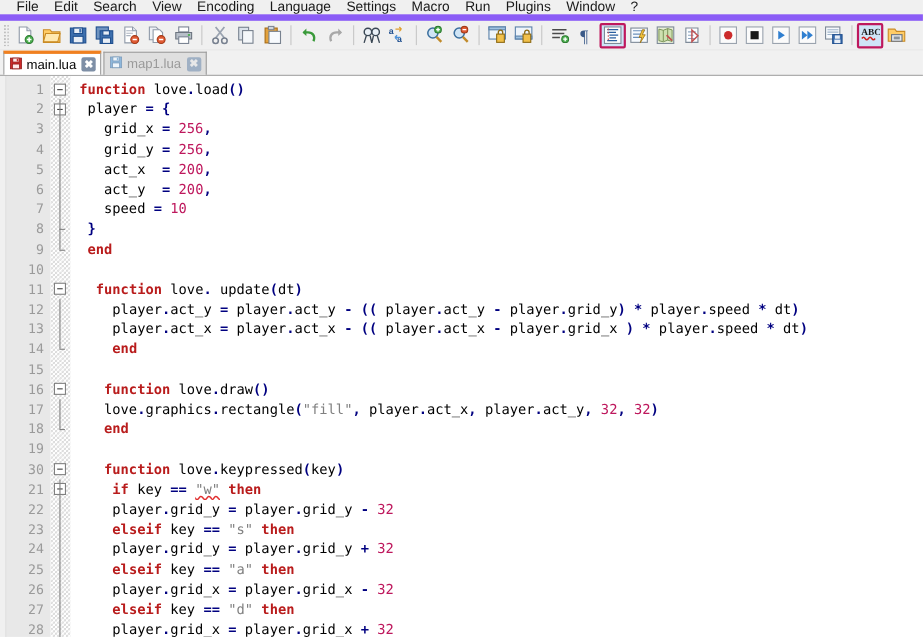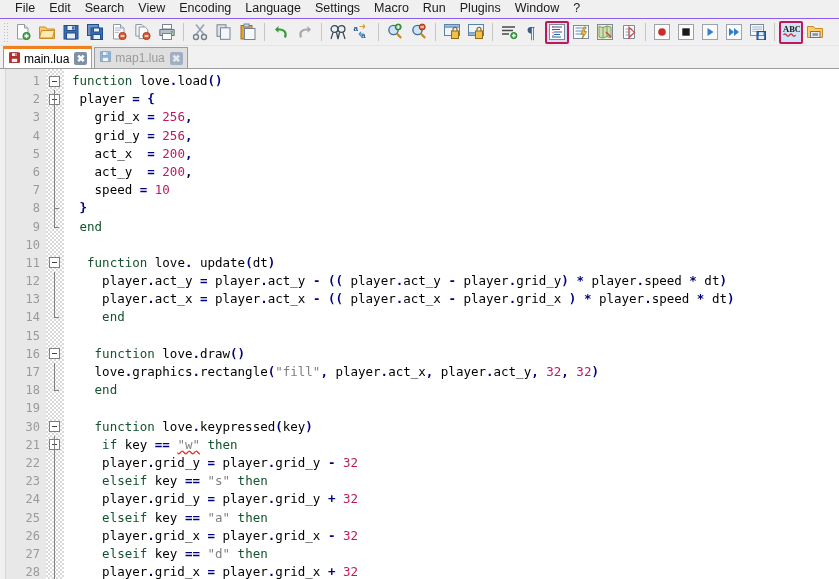--- a/index.html
+++ b/index.html
@@ -10,21 +10,21 @@
     font-size:12px;
     color:#000;
     -webkit-font-smoothing:none;
   }
   
   #menubar{
     height:19px;
     background:#f0f0f0;
     display:flex;align-items:center;
     padding-left:8px;
-    border-bottom:1px solid #8b5cf6;
+    border-bottom:6px solid #8b5cf6;
     box-sizing:border-box;
   }
   .menu-item{
     font-size:12.5px;
     color:#1a1a1a;
     padding:1px 7px 2px 7px;
     white-space:nowrap;
     cursor:default;
     line-height:15px;
   }
@@ -158,21 +158,21 @@
     flex:1;
     padding-top:3px;
     padding-left:8px;
     box-sizing:border-box;
     font-size:12.5px;
     white-space:pre;
     overflow:hidden;
     background:#ffffff;
   }
   #code .cl{height:18.2px;line-height:18.2px;}
-  .kw{color:#14532d;font-weight:normal;}
+  .kw{color:#b91c1c;font-weight:bold;}
   .num{color:#be185d;}
   .str{color:#808080;}
   .op{color:#000080;font-weight:bold;}
   .pl{color:#000000;}
   .spell{
     text-decoration:underline wavy #e03030;
     text-decoration-skip-ink:none;
   }
 </style>
 </head>

